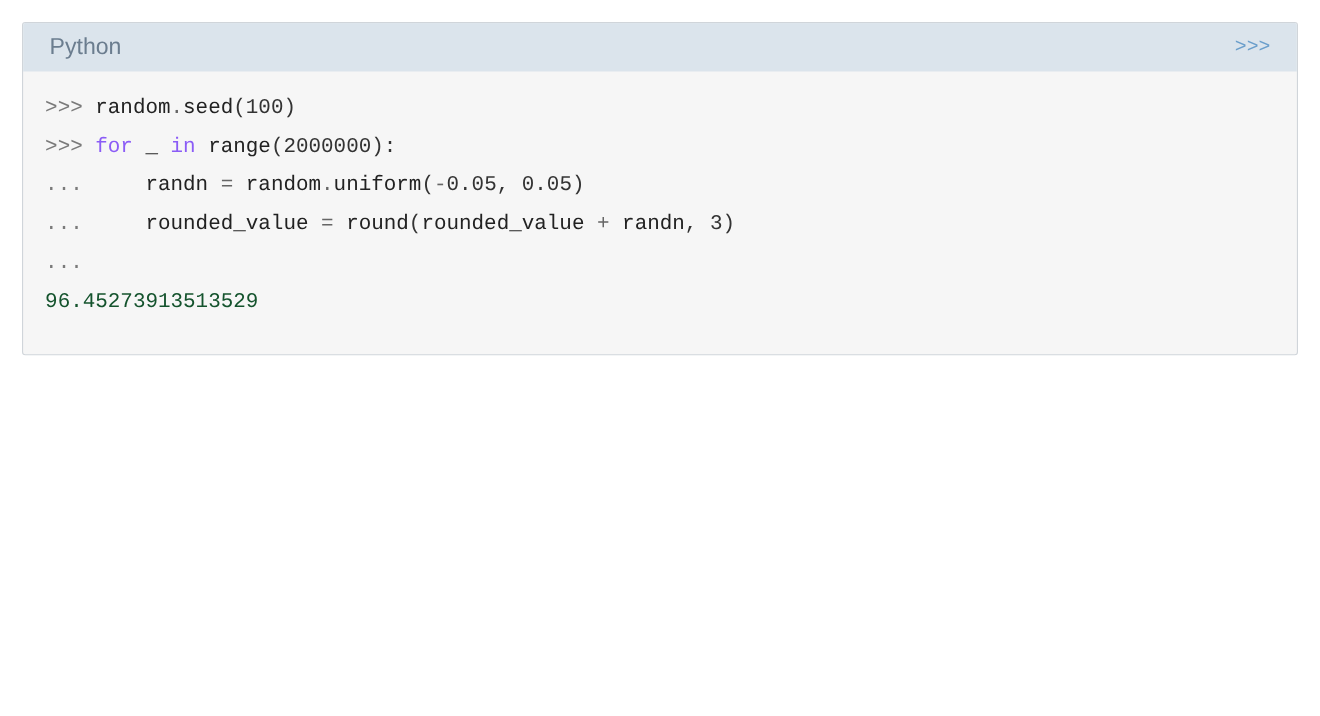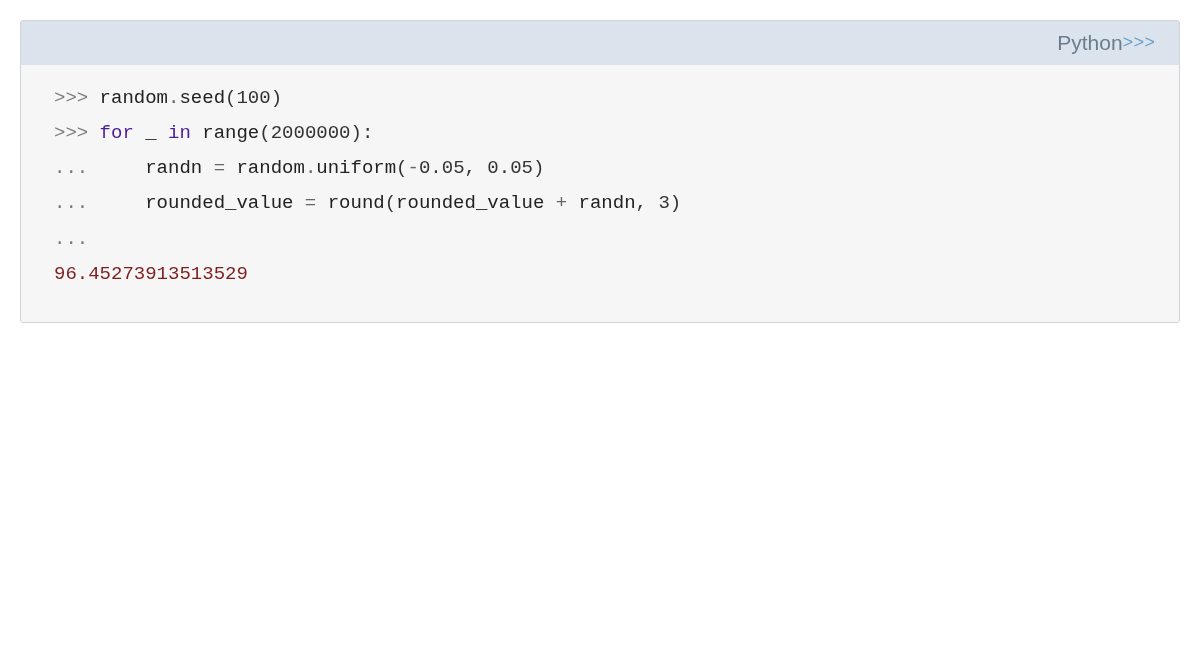--- a/index.html
+++ b/index.html
@@ -12,21 +12,21 @@
       border: 1px solid #d0d5da;
       border-radius: 3px;
       overflow: hidden;
       background: #f6f6f6;
     }
     .code-header {
       background: #dbe4ec;
       padding: 10px 24px;
       color: #6b7d8f;
       display: flex;
-      justify-content: flex-end;
+      justify-content: space-between;
       align-items: center;
       font-family: -apple-system, BlinkMacSystemFont, 'Segoe UI', sans-serif;
       font-size: 21px;
     }
     .code-header-title {
       font-weight: 400;
     }
     .toggle-btn {
       color: #6a9ecb;
       font-family: Consolas, Monaco, 'Courier New', monospace;
@@ -34,29 +34,28 @@
       cursor: pointer;
     }
     .code-body {
       padding: 16px 20px 30px;
       font-size: 19px;
       line-height: 1.85;
     }
     .code-line {
       white-space: pre;
       color: #333;
-      margin-left: 13px;
     }
     .prompt { color: #7a7a7a; }
-    .keyword { color: #4c1d95; }
+    .keyword { color: #8b5cf6; }
     .name { color: #222; }
     .op { color: #666; }
     .punct { color: #333; }
     .number { color: #333; }
-    .output { color: #7f1d1d; }
+    .output { color: #14532d; }
   </style>
 </head>
 <body>
 
 <div class="code-block">
   <div class="code-header">
     <span class="code-header-title">Python</span>
     <span class="toggle-btn">&gt;&gt;&gt;</span>
   </div>
   <div class="code-body">

